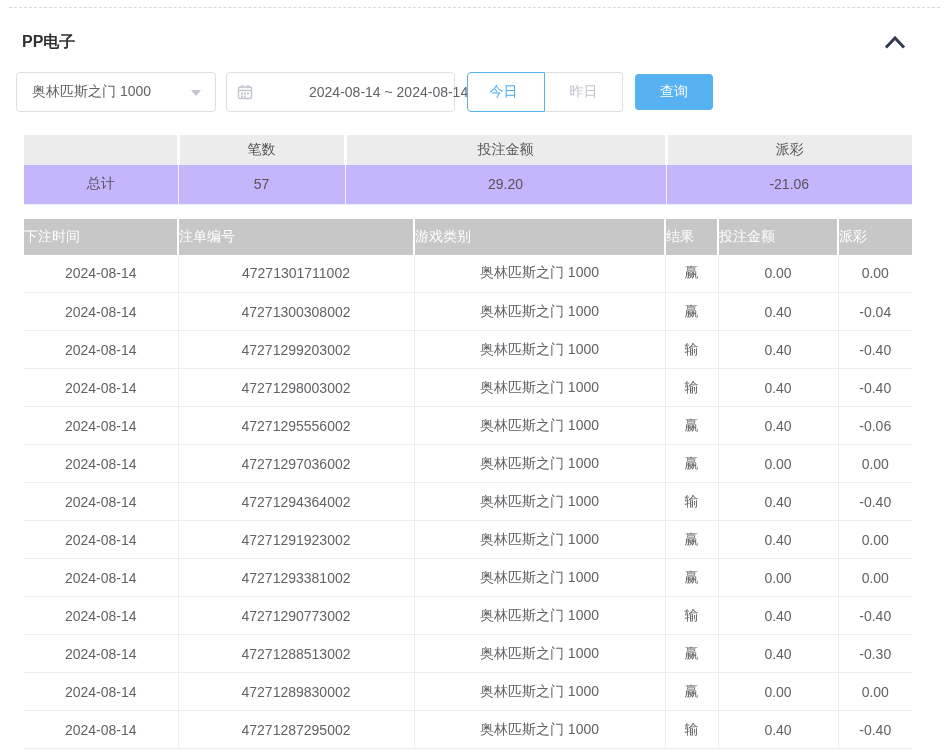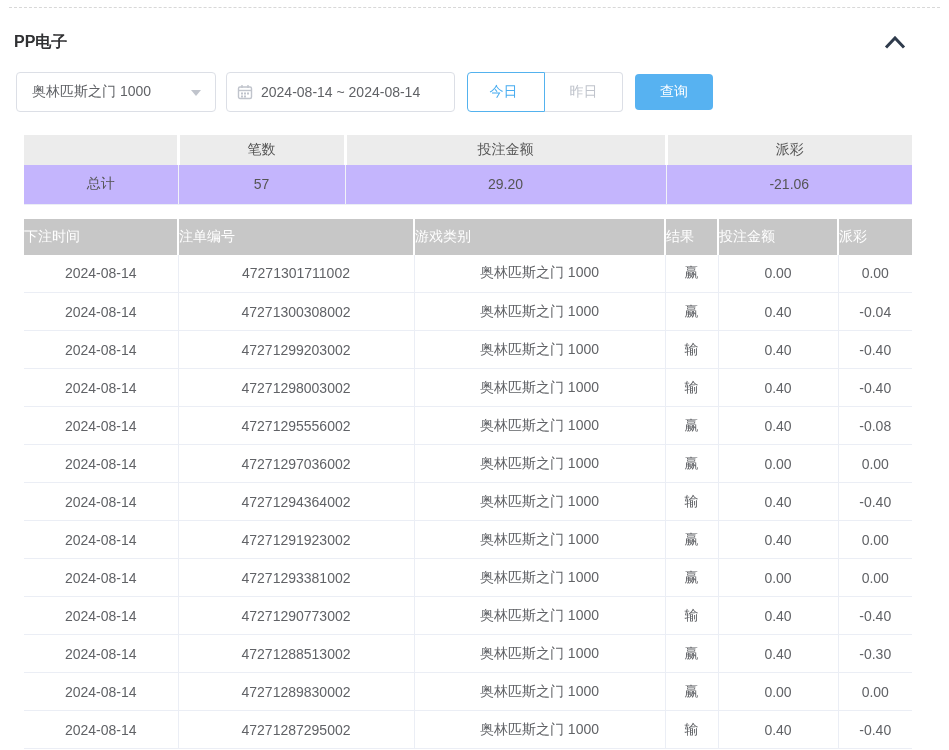--- a/index.html
+++ b/index.html
@@ -22,20 +22,21 @@
     display: flex;
     justify-content: space-between;
     align-items: center;
     padding: 25px 43px 0 14px;
   }
   .section-title {
     font-size: 16px;
     font-weight: bold;
     color: #303133;
     line-height: 18px;
+    margin-left: 8px;
   }
   .collapse-icon { cursor: pointer; display: flex; align-items: center; }
 
   
   .filter-bar {
     display: flex;
     align-items: center;
     margin: 21px 0 0 16px;
   }
   .select-box {
@@ -64,20 +65,21 @@
     margin-left: 10px;
     width: 229px;
     height: 40px;
     border: 1px solid #dcdfe6;
     border-radius: 4px;
     display: flex;
     align-items: center;
     padding: 0 10px;
     background: #fff;
     cursor: pointer;
+    gap: 48px;
   }
   .date-picker .cal { margin-right: 8px; display: flex; }
   .date-text { color: #606266; white-space: nowrap; }
 
   .quick-group { display: flex; margin-left: 12px; }
   .quick-btn {
     height: 40px;
     min-width: 78px;
     padding: 0 20px;
     background: #fff;
@@ -276,21 +278,21 @@
     <td>输</td>
     <td>0.40</td>
     <td class="neg">-0.40</td>
   </tr>
       <tr>
     <td>2024-08-14</td>
     <td>47271295556002</td>
     <td>奥林匹斯之门 1000</td>
     <td>赢</td>
     <td>0.40</td>
-    <td class="neg">-0.08</td>
+    <td class="neg">-0.06</td>
   </tr>
       <tr>
     <td>2024-08-14</td>
     <td>47271297036002</td>
     <td>奥林匹斯之门 1000</td>
     <td>赢</td>
     <td>0.00</td>
     <td>0.00</td>
   </tr>
       <tr>

